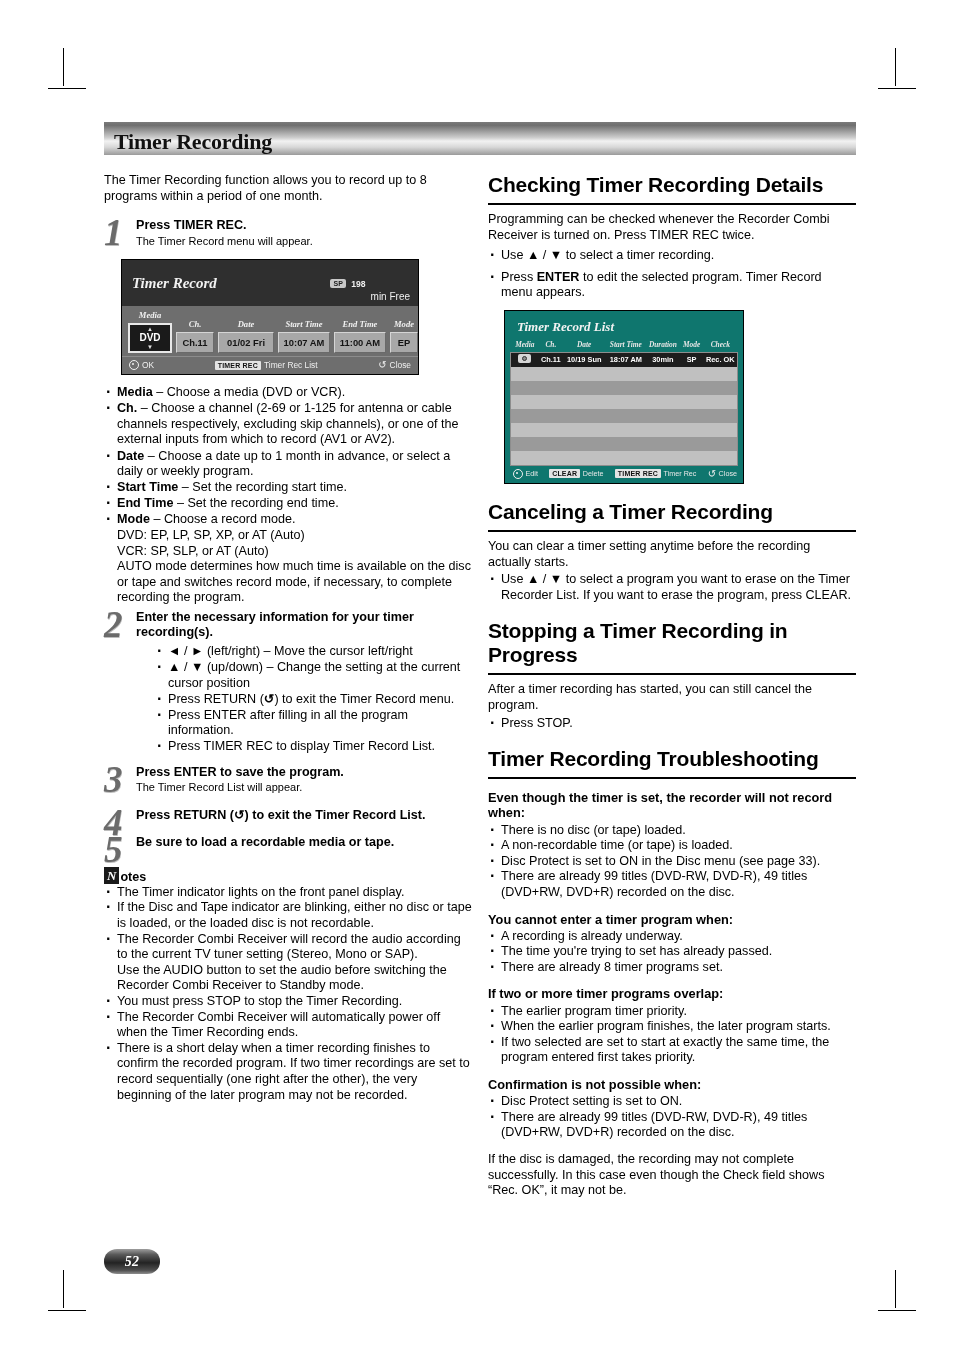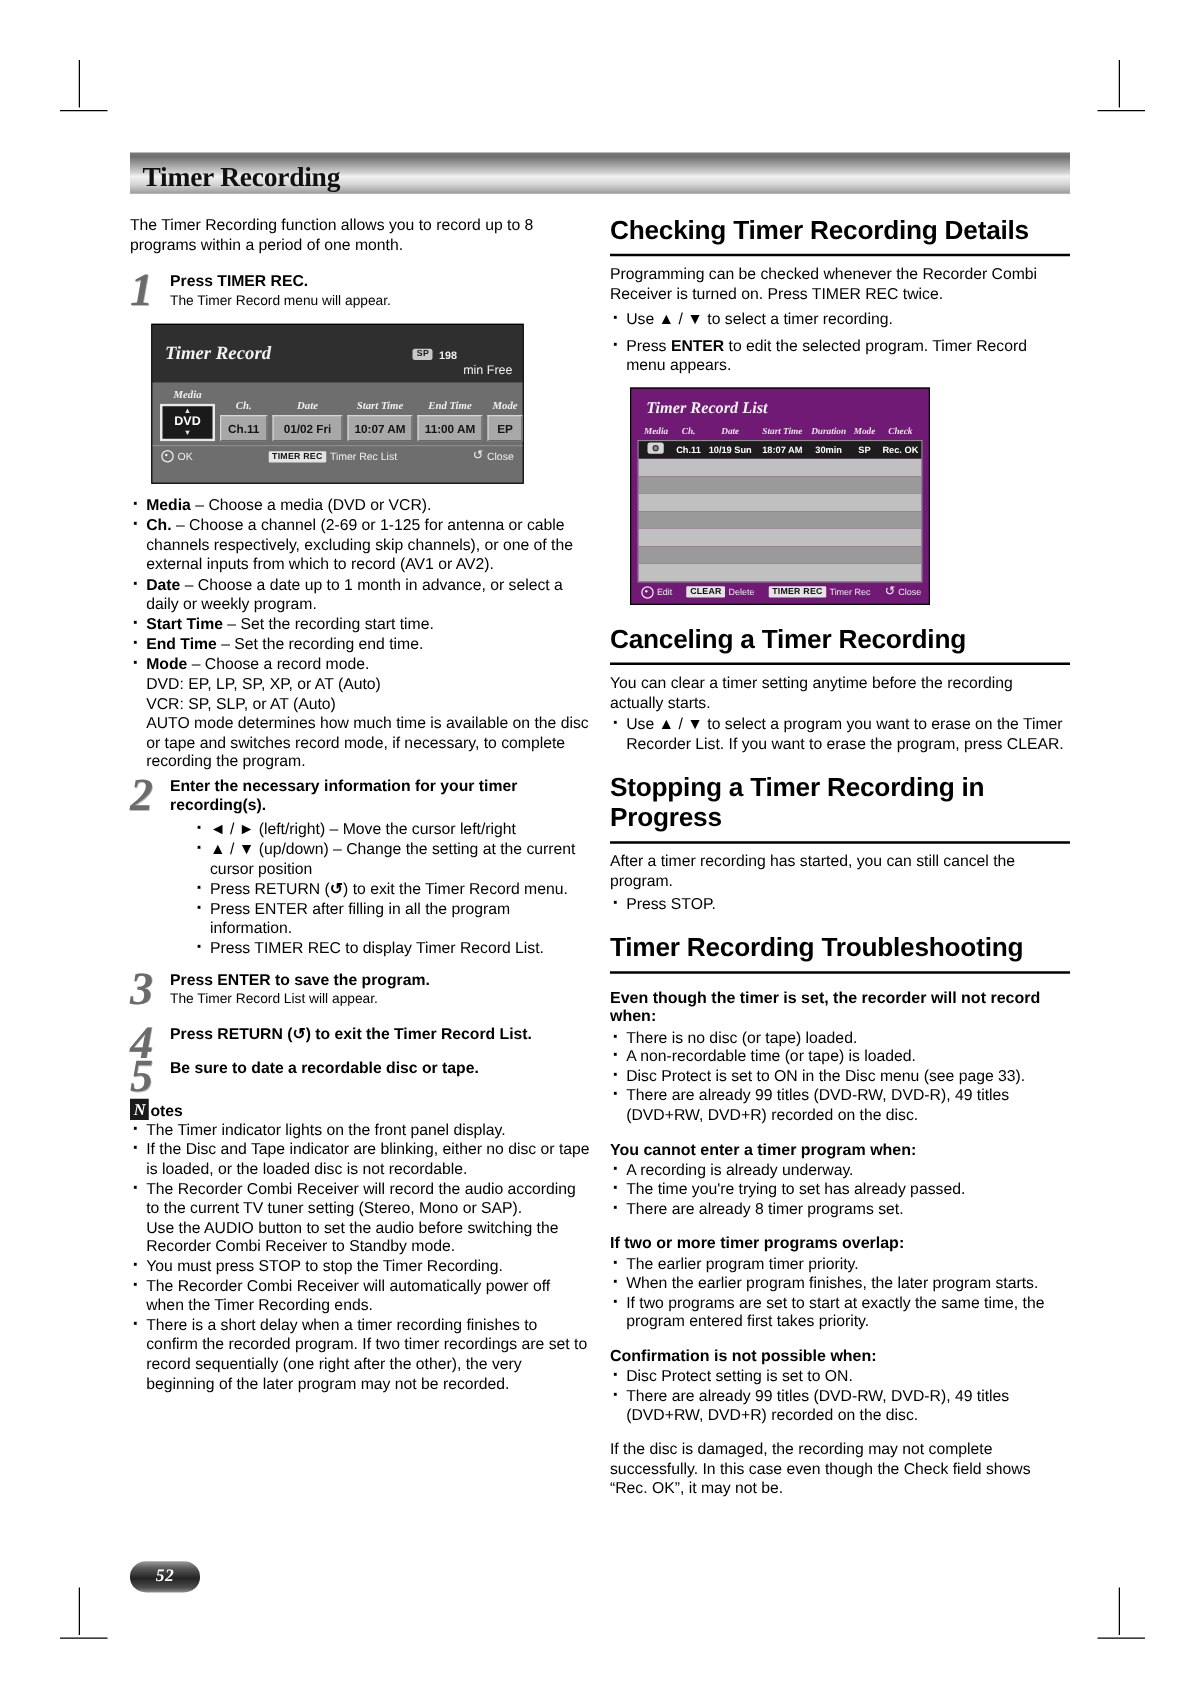--- a/index.html
+++ b/index.html
@@ -162,41 +162,41 @@
   .tr-field.sel .ar { display: block; font-size: 6px; line-height: 6px; color: #e0e0e0; }
   .tr-field.sel .v  { display: block; font-size: 10px; line-height: 12px; font-weight: bold; }
 
   .w-media { width: 44px; } .w-ch { width: 38px; } .w-date { width: 56px; }
   .w-start { width: 52px; } .w-end { width: 52px; } .w-mode { width: 28px; }
 
   .tr-foot {
     background: #6e6e6e;
     border-top: 1px solid #8c8c8c;
     display: flex; align-items: center;
-    padding: 3px 7px 16px 7px;
+    padding: 3px 7px 4px 7px;
     font-size: 8.4px; color: #f0f0f0;
     gap: 6px;
   }
   .tr-foot .grp { display: flex; align-items: center; gap: 3px; white-space: nowrap; }
   .tr-foot .spacer { flex: 1; }
   .chip-key {
     background: #e4e4e4; color: #111;
     font-size: 7px; font-weight: bold;
     padding: 1px 3px; border-radius: 1px;
     letter-spacing: 0.2px;
   }
   .ico-ok { display:inline-block; width:8px; height:8px; border:1.4px solid #f0f0f0; border-radius:50%; position:relative; }
   .ico-ok:after { content:""; position:absolute; left:2px; top:2px; width:2px; height:2px; background:#f0f0f0; border-radius:50%; }
   .ico-return { font-size: 10px; line-height: 10px; color: #efefef; }
 
   
   .trl {
     width: 238px;
     margin: 9px 0 12px 16px;
-    background: #701a75;
+    background: #0f766e;
     border: 1px solid #000;
   }
   .trl-head { padding: 6px 0 5px 12px; }
   .trl-head .t {
     font-family: "Liberation Serif", serif;
     font-style: italic; font-weight: bold;
     font-size: 13px; color: #f2f2f2;
   }
   .trl-colhead {
     display: flex; padding: 0 6px 3px 6px;
@@ -390,21 +390,21 @@
         <p class="s-body">The Timer Record List will appear.</p>
       </div>
 
       <div class="step" style="margin-top:12px;">
         <span class="num">4</span>
         <p class="s-title">Press RETURN (<span>↺</span>) to exit the Timer Record List.</p>
       </div>
 
       <div class="step" style="margin-top:12px;">
         <span class="num">5</span>
-        <p class="s-title">Be sure to date a recordable disc or tape.</p>
+        <p class="s-title">Be sure to load a recordable media or tape.</p>
       </div>
 
       <div class="notes">
         <div class="notes-hd">
           <span class="notes-n">N</span>
           <span class="rest">otes</span>
         </div>
         <ul class="notes-list">
           <li>The Timer indicator lights on the front panel display.</li>
           <li>If the Disc and Tape indicator are blinking, either no disc or tape is loaded, or the loaded disc is not recordable.</li>
@@ -517,21 +517,21 @@
         <ul class="b tight">
           <li>A recording is already underway.</li>
           <li>The time you're trying to set has already passed.</li>
           <li>There are already 8 timer programs set.</li>
         </ul>
 
         <h3 class="sub">If two or more timer programs overlap:</h3>
         <ul class="b tight">
           <li>The earlier program timer priority.</li>
           <li>When the earlier program finishes, the later program starts.</li>
-          <li>If two programs are set to start at exactly the same time, the program entered first takes priority.</li>
+          <li>If two selected are set to start at exactly the same time, the program entered first takes priority.</li>
         </ul>
 
         <h3 class="sub">Confirmation is not possible when:</h3>
         <ul class="b tight">
           <li>Disc Protect setting is set to ON.</li>
           <li>There are already 99 titles (DVD-RW, DVD-R), 49 titles (DVD+RW, DVD+R) recorded on the disc.</li>
         </ul>
 
         <p style="margin:11px 0 0 0;">If the disc is damaged, the recording may not complete successfully. In this case even though the Check field shows “Rec. OK”, it may not be.</p>
       </div>

